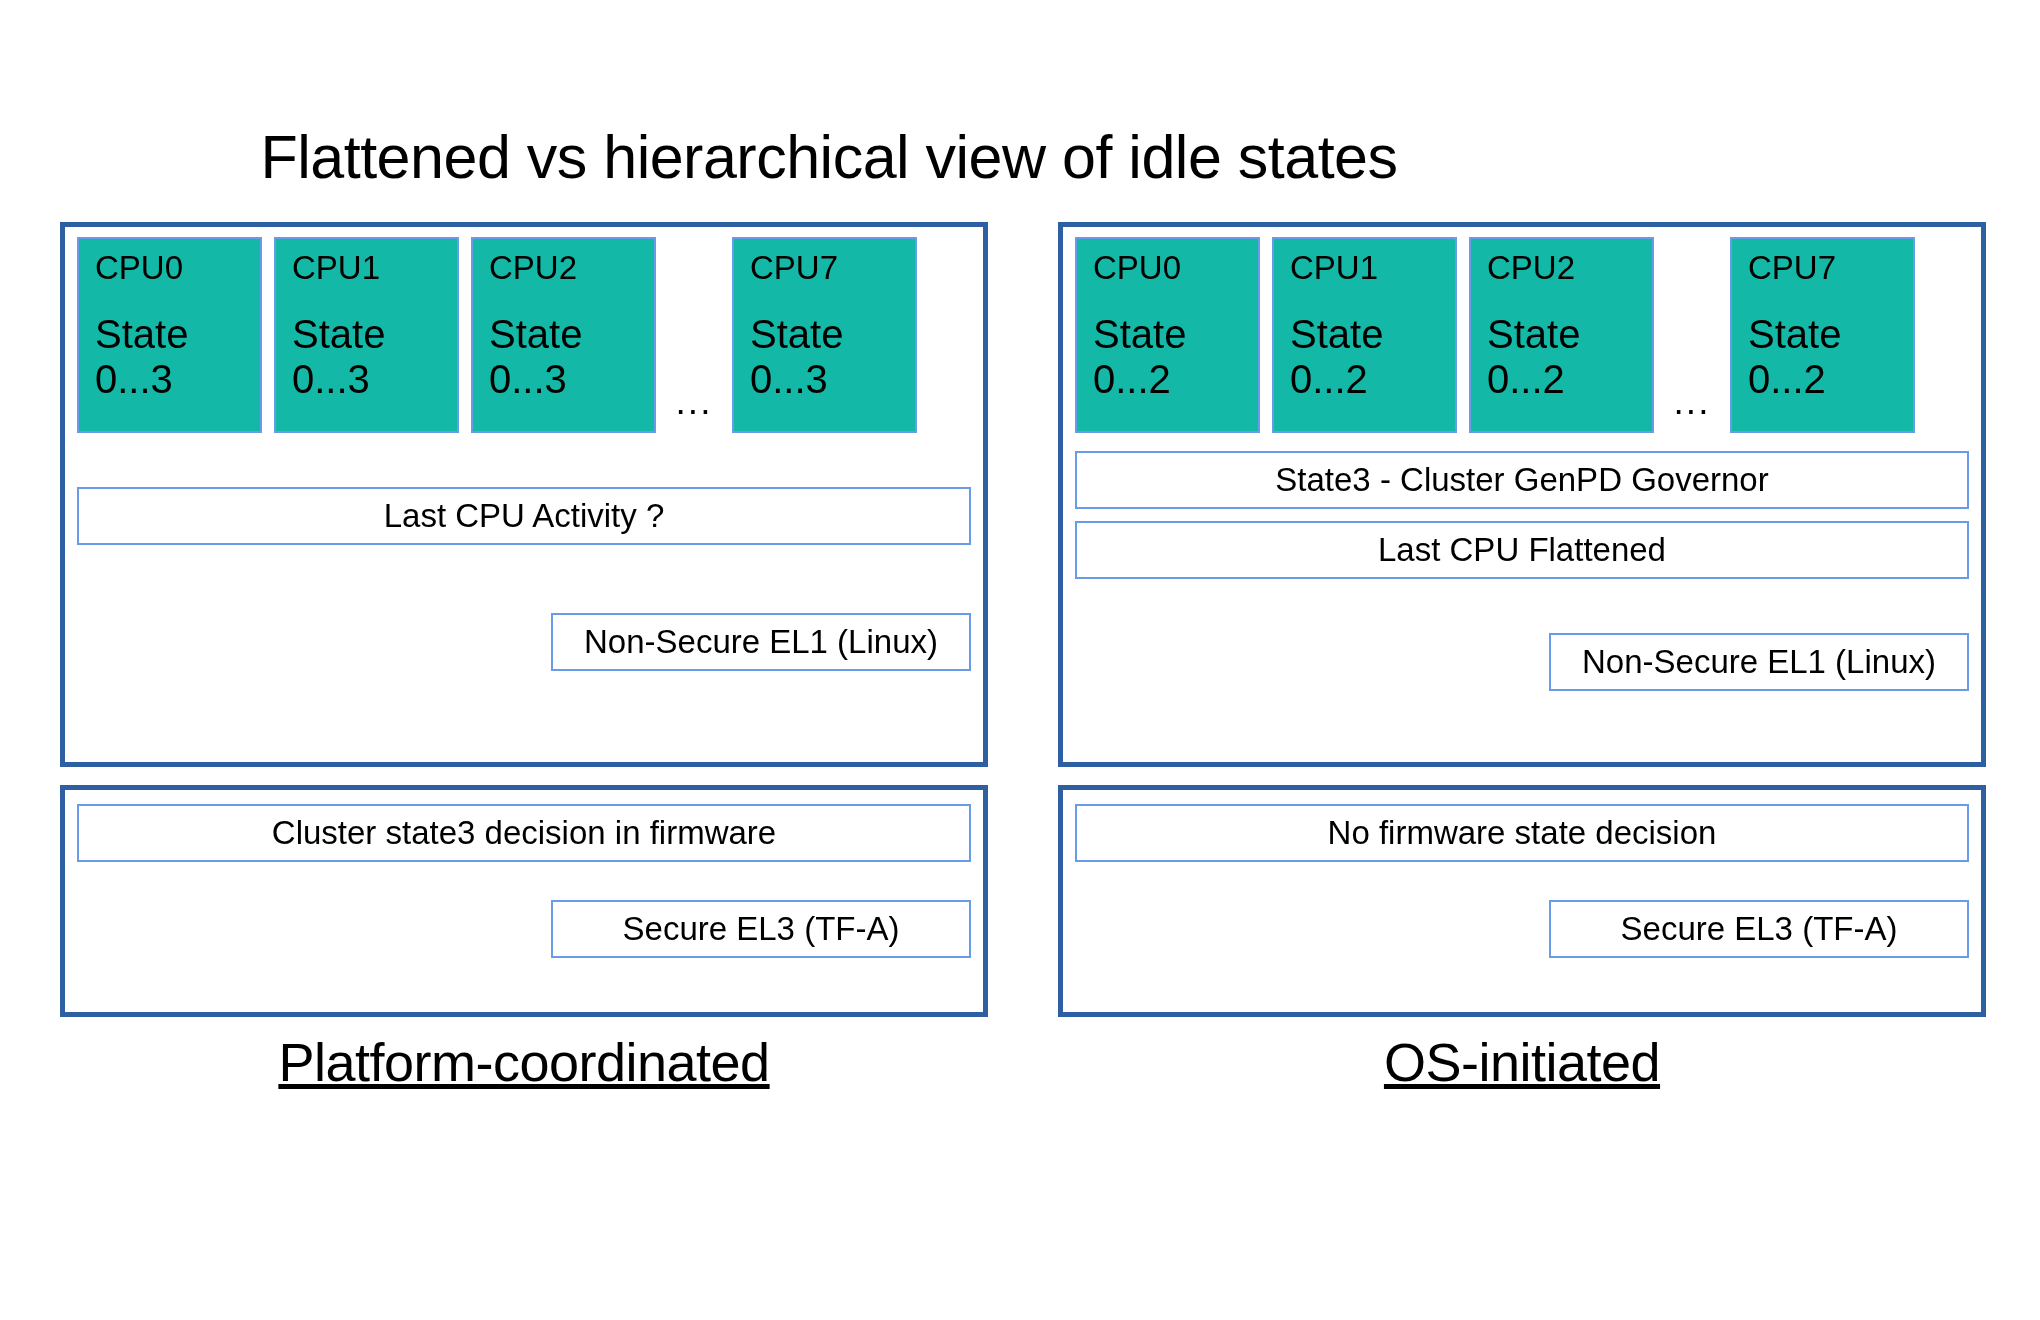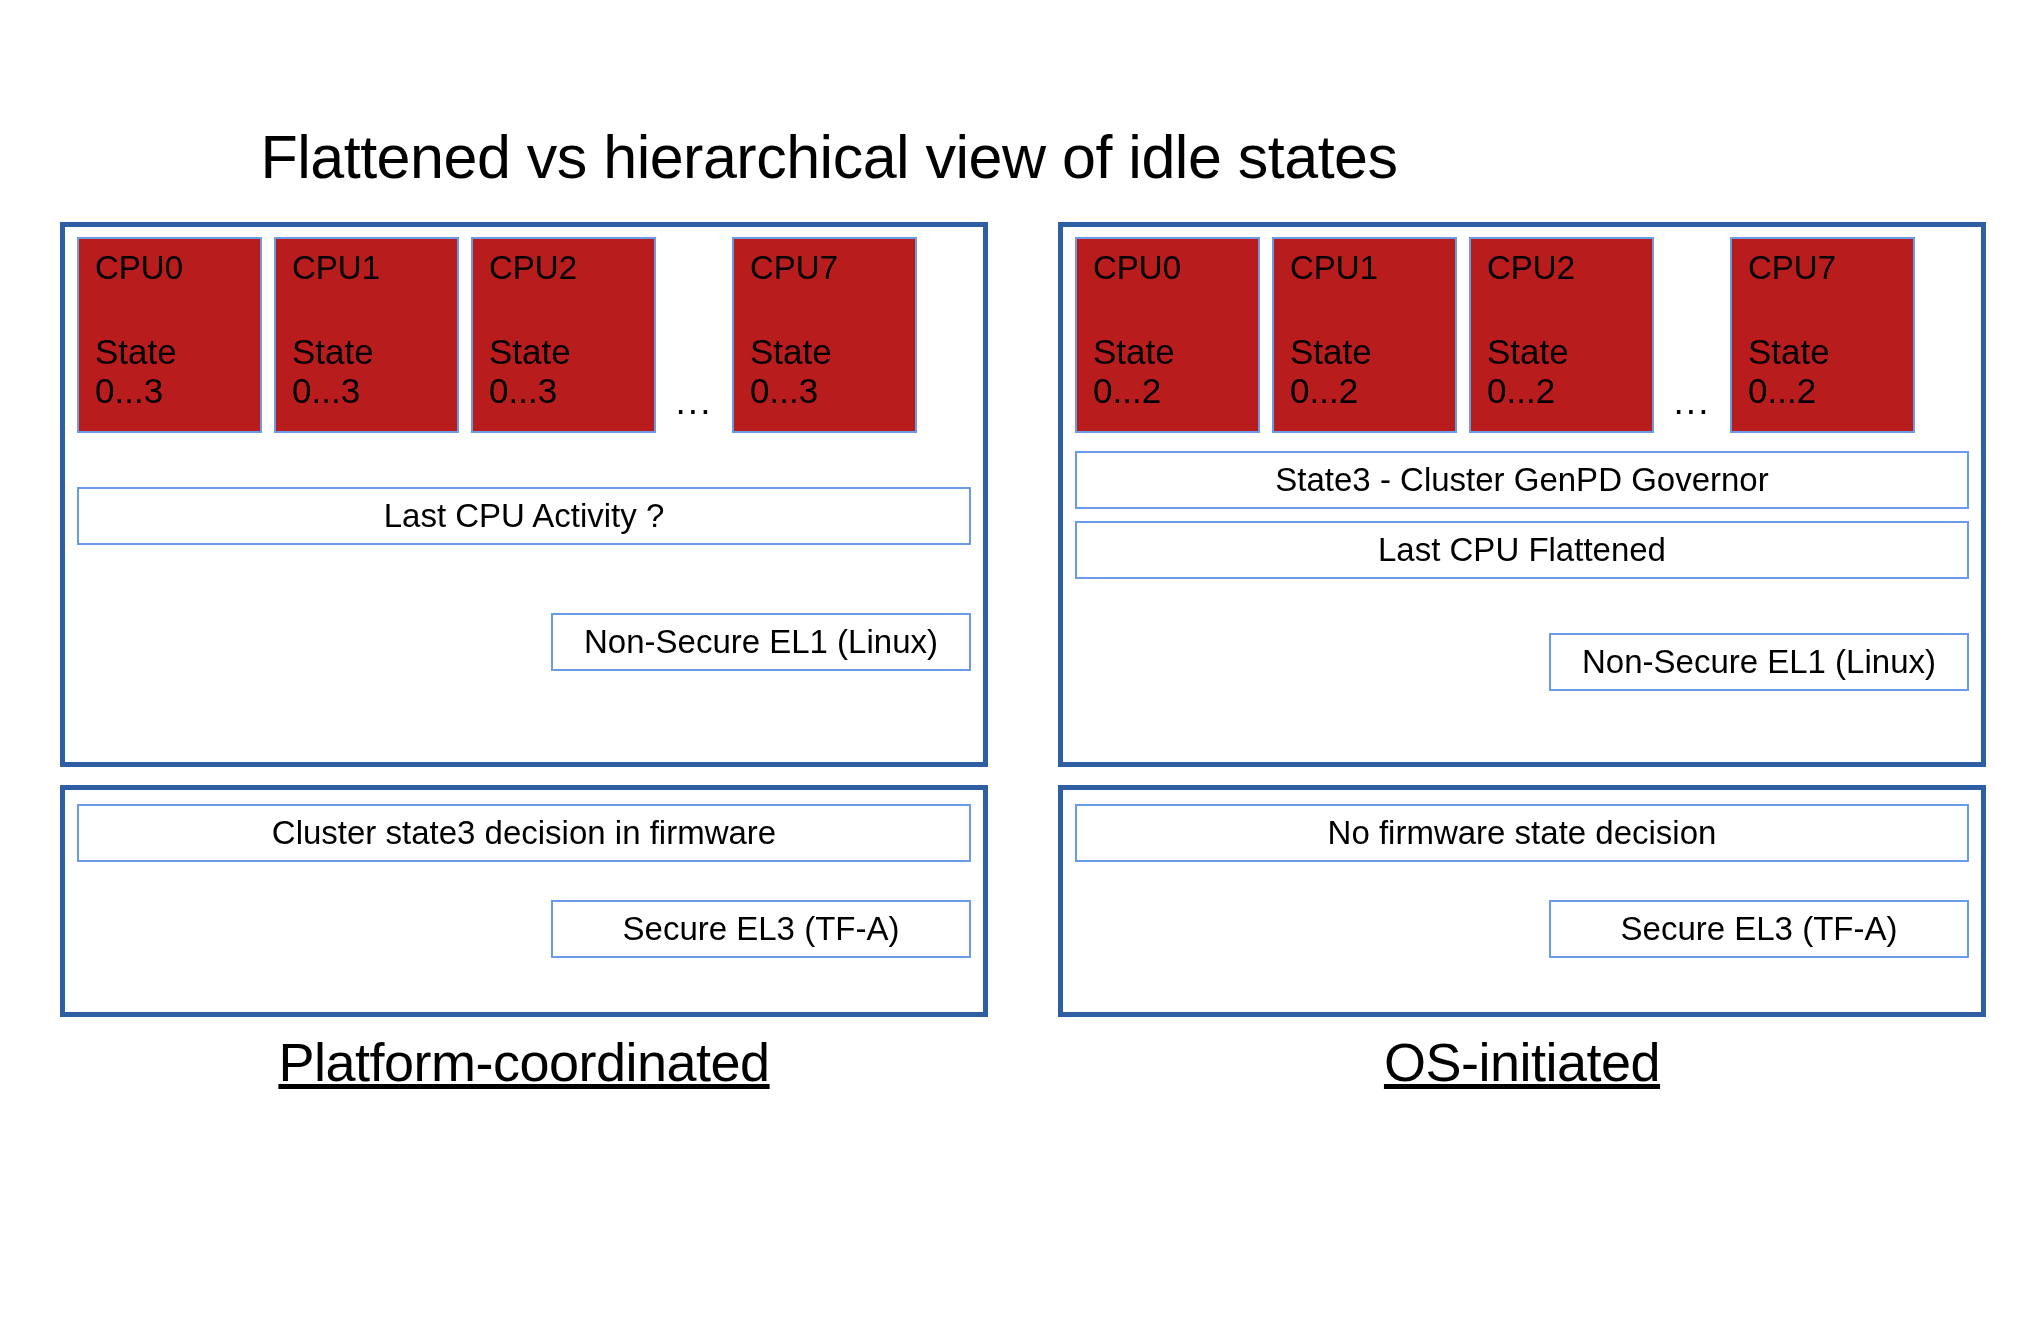--- a/index.html
+++ b/index.html
@@ -39,30 +39,30 @@
 
   
   .cpu-row {
     display: flex;
     align-items: flex-start;
     gap: 12px;
     height: 200px;
   }
   .cpu-box {
     border: 2px solid #6a9be8;
-    background: #b91c1c;
+    background: #14b8a6;
     width: 185px;
     height: 196px;
     padding: 12px 0 0 16px;
     flex: none;
   }
   .cpu-title { font-size: 33px; line-height: 1.0; }
   .cpu-state {
-    margin-top: 48px;
-    font-size: 35px;
+    margin-top: 28px;
+    font-size: 40px;
     line-height: 1.12;
     white-space: pre-line;
   }
   .ellipsis {
     flex: none;
     width: 52px;
     align-self: flex-end;
     text-align: center;
     font-size: 37px;
     padding-bottom: 14px;

